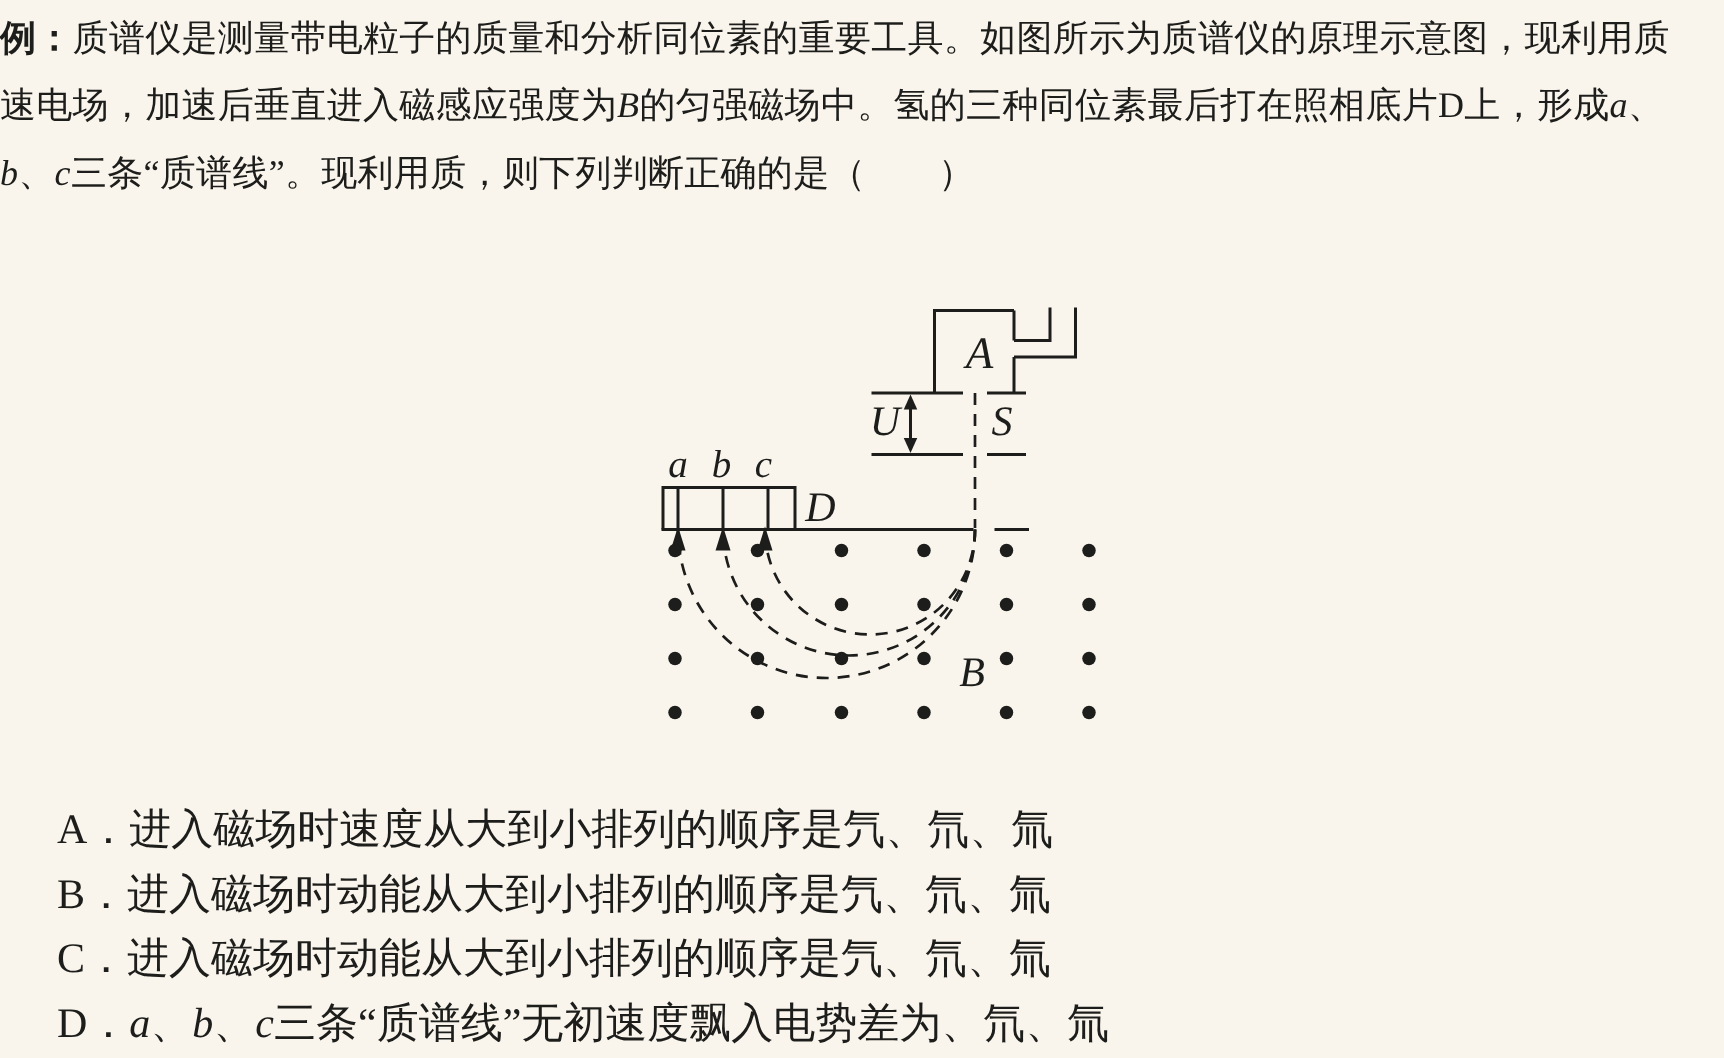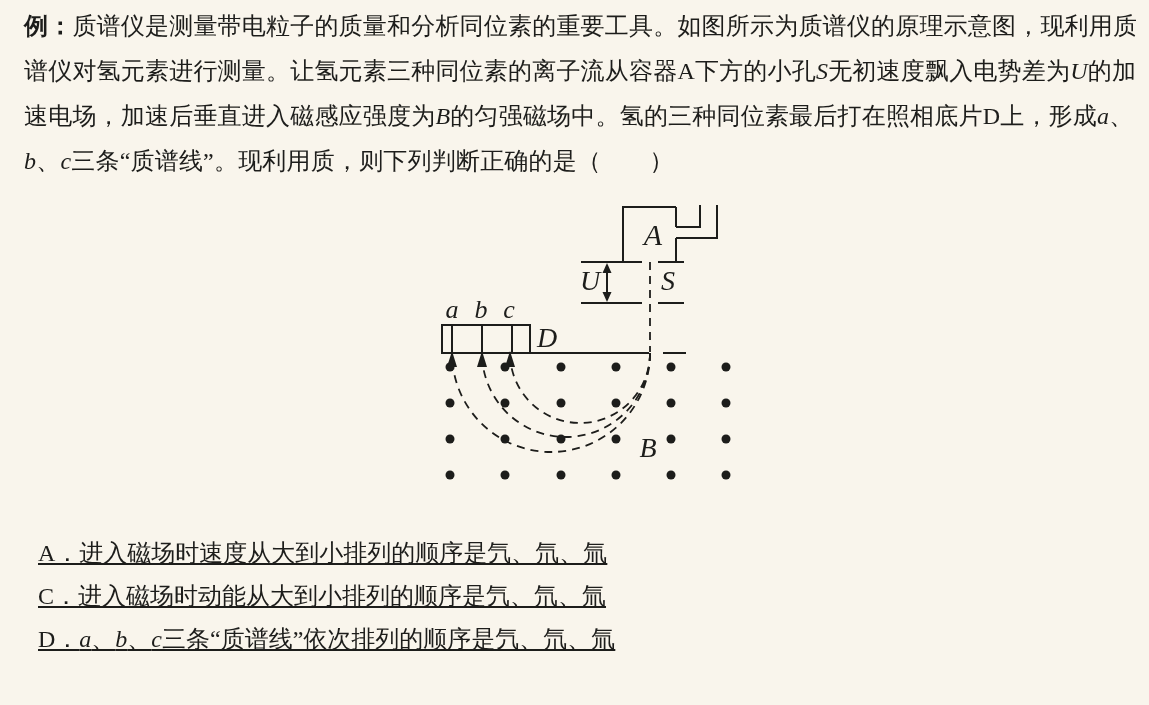--- a/index.html
+++ b/index.html
@@ -5,51 +5,48 @@
   html,body { margin:0; padding:0; }
   body {
     width:1149px; height:705px;
     background:#f9f5ec;
     color:#1d1d1b;
     font-family:"Liberation Serif","DejaVu Serif",serif;
     position:relative;
     overflow:hidden;
   }
   .para {
-    position:absolute; left:24px; top:4px; width:1125px;
+    position:absolute; left:0; top:4px; width:1125px;
     font-size:24px; line-height:45px;
     letter-spacing:0.2px;
   }
   .line { white-space:nowrap; }
   .it { font-style:italic; }
   .bold { font-weight:bold; }
   .options {
     position:absolute; left:38px; top:532px;
-    font-size:24px; line-height:43px;text-decoration:underline;
+    font-size:28px; line-height:43px;
   }
   .option { white-space:nowrap; }
   svg.diagram { position:absolute; left:418px; top:195px; }
   svg .stroke { stroke:#1d1d1b; stroke-width:2; fill:none; }
   svg .dash { stroke:#1d1d1b; stroke-width:1.8; fill:none; stroke-dasharray:8 6; }
   svg .fill { fill:#1d1d1b; stroke:none; }
   svg text {
     font-family:"Liberation Serif","DejaVu Serif",serif;
     font-style:italic;
     fill:#1d1d1b;
   }
 </style>
 </head>
 <body style="background: rgb(249, 245, 236); color: rgb(29, 29, 27);">
 
 <div class="para">
   <div class="line">
     <span class="bold">例：</span><span>质谱仪是测量带电粒子的质量和分析同位素的重要工具。如图所示为质谱仪的原理示意图，现利用质</span>
-  </div>
-  <div class="line">
-    <span>谱仪对氢元素进行测量。让氢元素三种同位素的离子流从容器A下方的小孔</span><span class="it">S</span><span>无初速度飘入电势差为</span><span class="it">U</span><span>的加</span>
   </div>
   <div class="line">
     <span>速电场，加速后垂直进入磁感应强度为</span><span class="it">B</span><span>的匀强磁场中。氢的三种同位素最后打在照相底片D上，形成</span><span class="it">a</span><span>、</span>
   </div>
   <div class="line">
     <span class="it">b</span><span>、</span><span class="it">c</span><span>三条“质谱线”。现利用质，则下列判断正确的是（　　）</span>
   </div>
 </div>
 
 <svg class="diagram" width="340" height="305" viewBox="418 195 340 305" xmlns="http://www.w3.org/2000/svg">
@@ -115,18 +112,21 @@
   <text x="452" y="318" font-size="26" text-anchor="middle">a</text>
   <text x="481" y="318" font-size="26" text-anchor="middle">b</text>
   <text x="509" y="318" font-size="26" text-anchor="middle">c</text>
 </svg>
 
 <div class="options">
   <div class="option">
     <span>A．进入磁场时速度从大到小排列的顺序是氕、氘、氚</span>
   </div>
   <div class="option">
+    <span>B．进入磁场时动能从大到小排列的顺序是氕、氘、氚</span>
+  </div>
+  <div class="option">
     <span>C．进入磁场时动能从大到小排列的顺序是氕、氘、氚</span>
   </div>
   <div class="option">
-    <span>D．</span><span class="it">a</span><span>、</span><span class="it">b</span><span>、</span><span class="it">c</span><span>三条“质谱线”依次排列的顺序是氕、氘、氚</span>
+    <span>D．</span><span class="it">a</span><span>、</span><span class="it">b</span><span>、</span><span class="it">c</span><span>三条“质谱线”无初速度飘入电势差为、氘、氚</span>
   </div>
 </div>
 
 </body></html>

